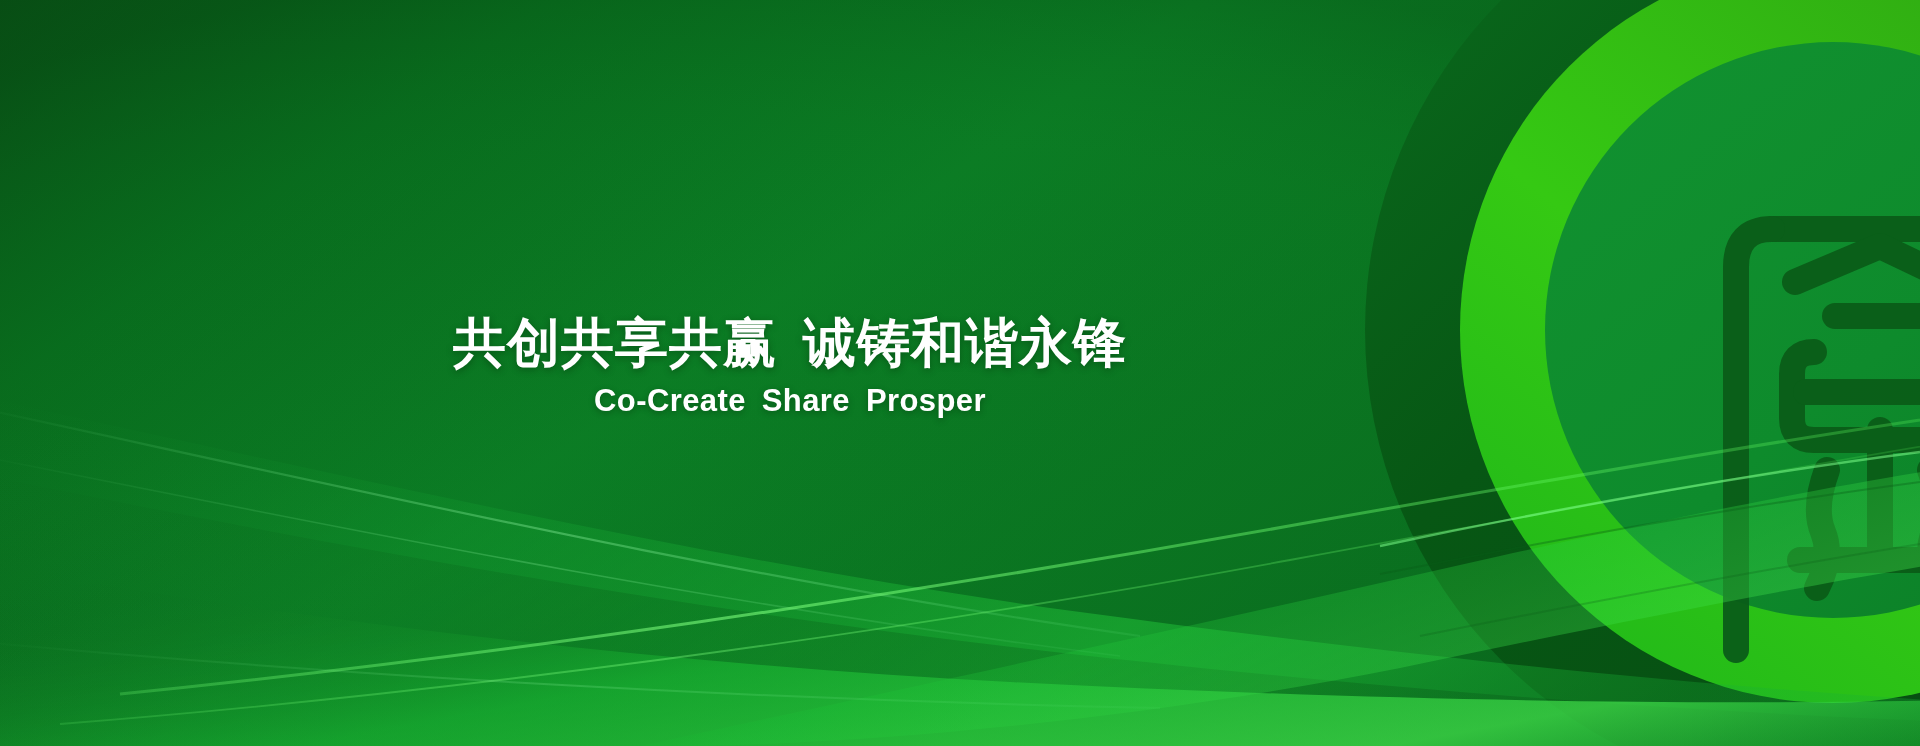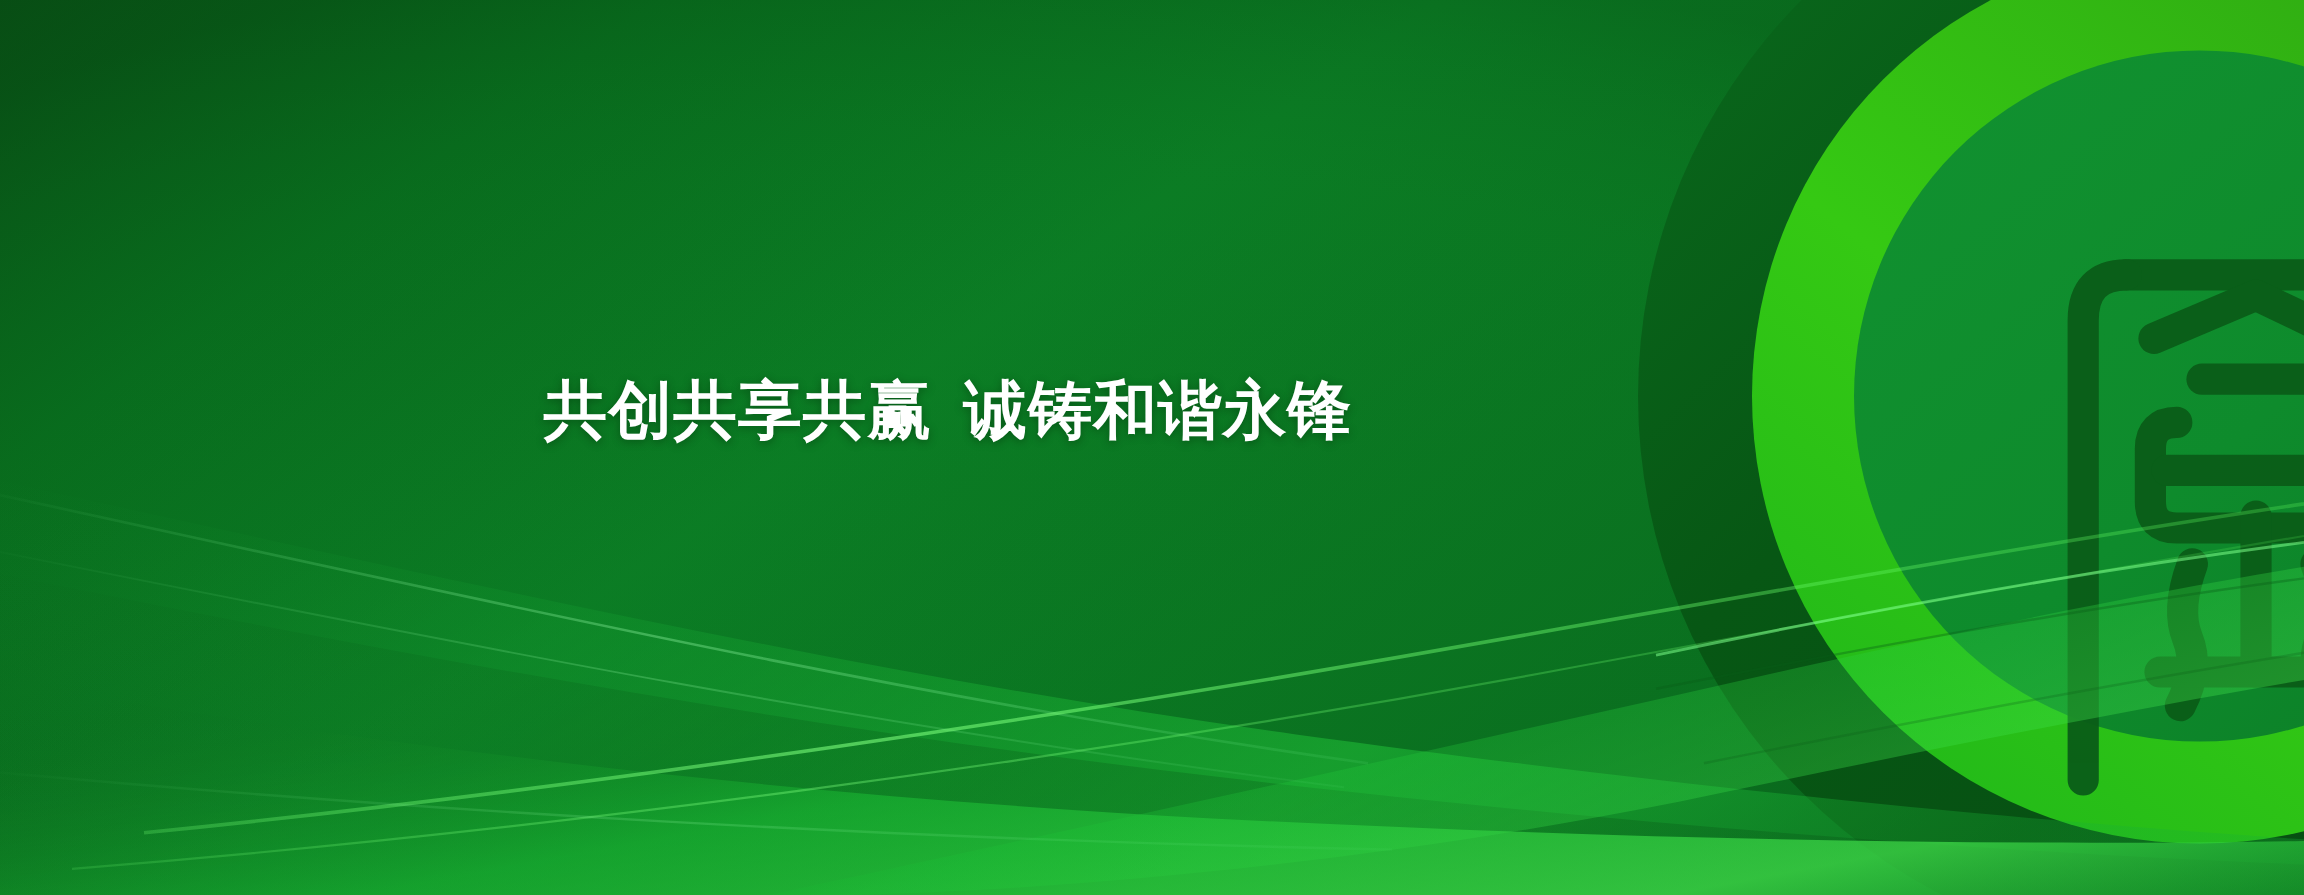--- a/index.html
+++ b/index.html
@@ -187,15 +187,16 @@
     <path d="M60 724 C 440 694, 880 636, 1290 560 C 1560 510, 1790 468, 1960 440" fill="none" stroke="url(#waveHi)" stroke-width="1.8" opacity="0.5"></path>
     <path d="M-40 640 C 340 676, 760 700, 1160 708" fill="none" stroke="url(#waveThin)" stroke-width="2" opacity="0.35"></path>
 
     <path d="M1380 546 C 1540 512, 1720 478, 1920 452" fill="none" stroke="#7dff8a" stroke-width="2.4" opacity="0.55"></path>
     <path d="M1380 574 C 1545 542, 1725 508, 1920 482" fill="none" stroke="#0a5c18" stroke-width="2" opacity="0.35"></path>
     <path d="M1420 636 C 1580 604, 1760 570, 1920 544" fill="none" stroke="#0a5c18" stroke-width="2" opacity="0.25"></path>
   </svg>
 
   <div class="text-block">
     <h1 class="headline"><span>共创共享共赢</span><span class="gap"></span><span>诚铸和谐永锋</span></h1>
+    <p class="subline"><span>Co-Create</span><span class="gap"></span><span>Share</span><span class="gap"></span><span>Prosper</span></p>
   </div>
 
 </div>
 
 </body></html>

